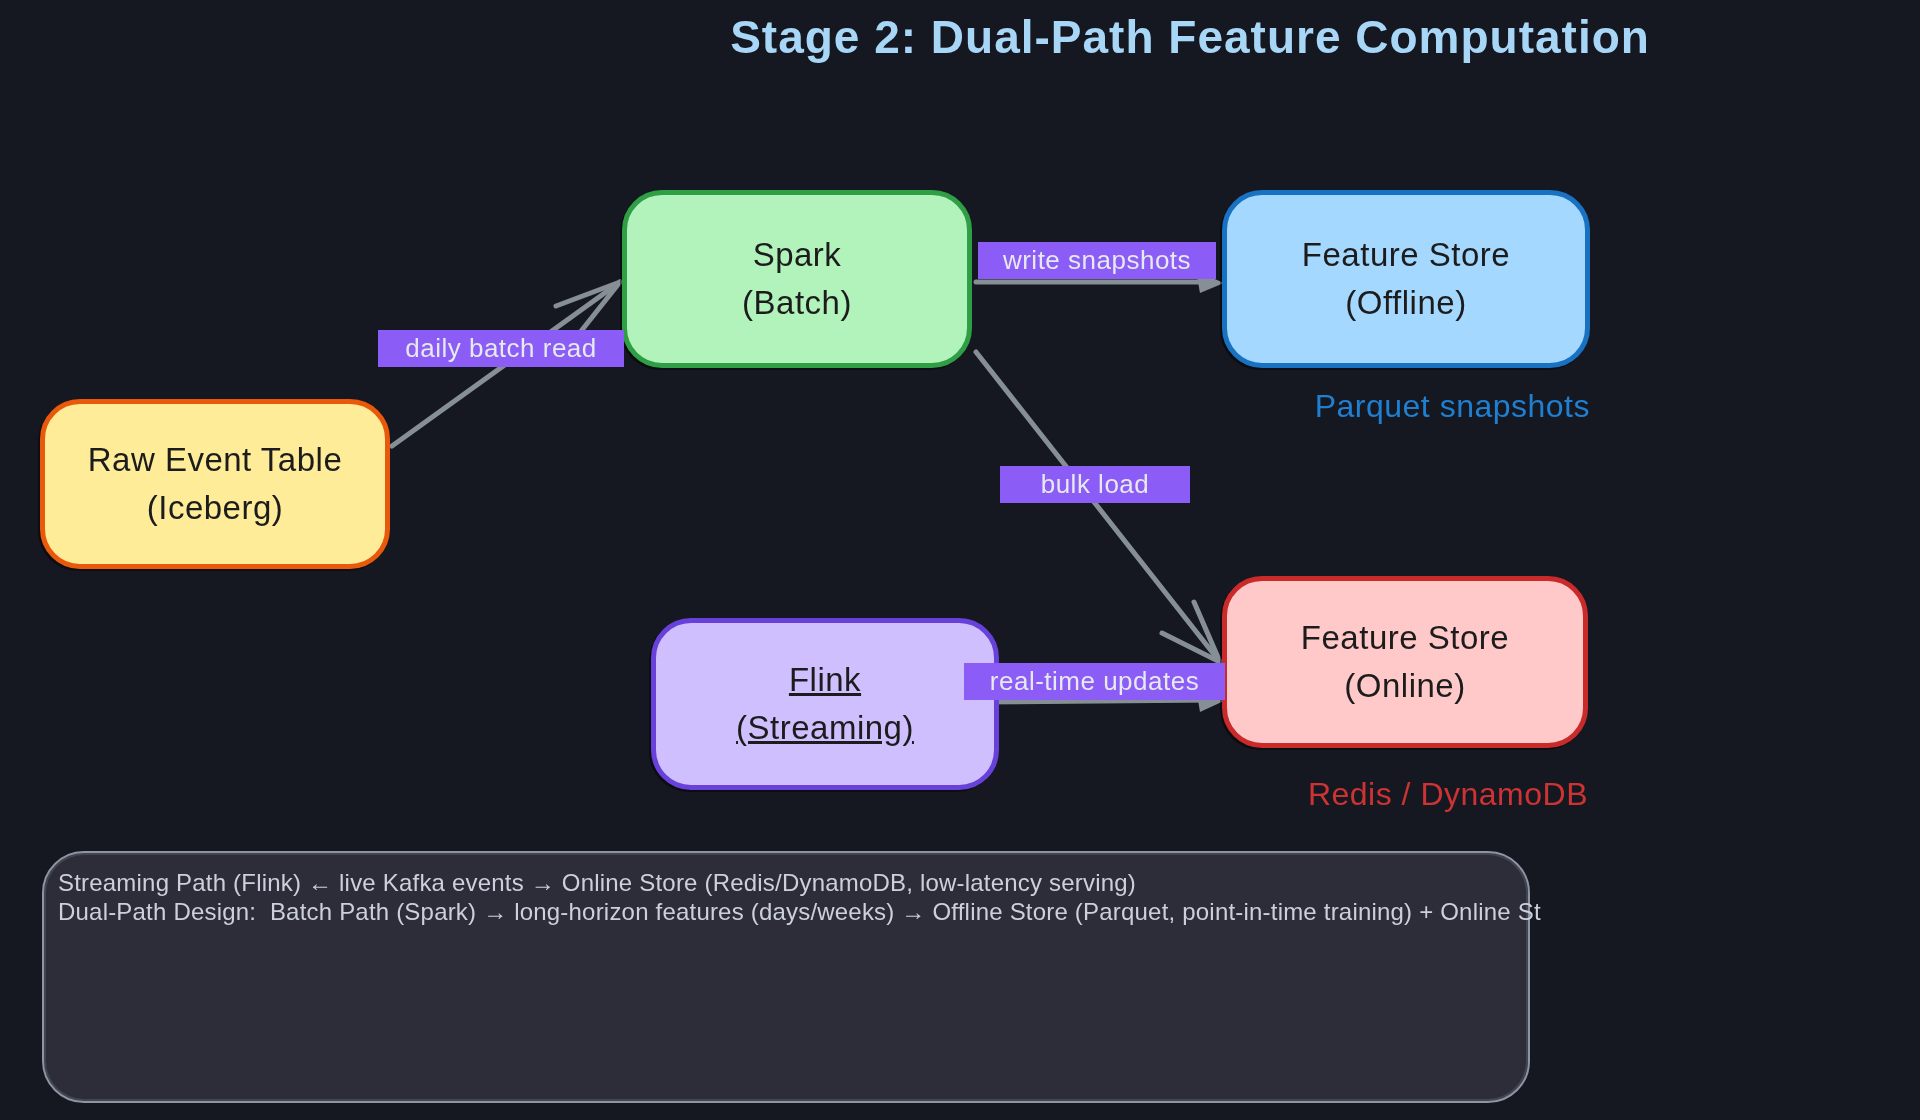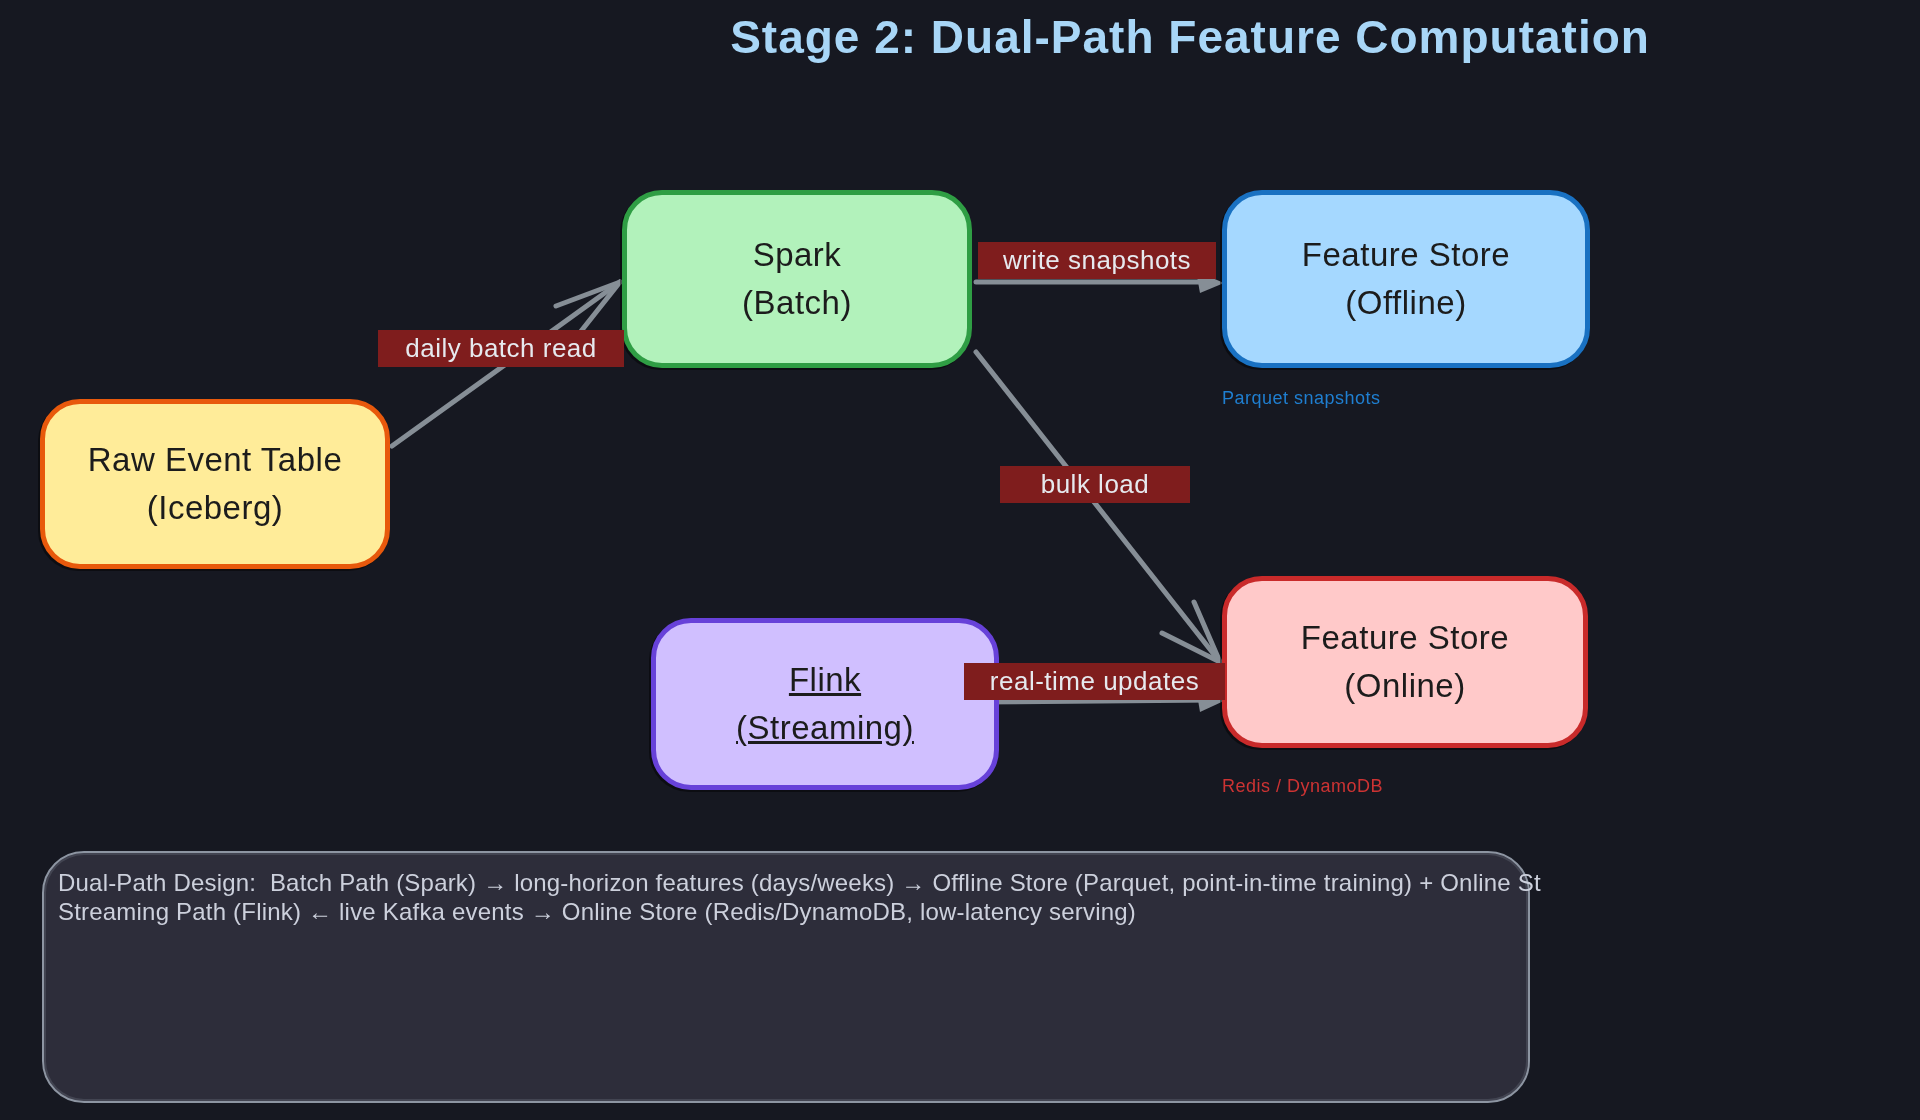--- a/index.html
+++ b/index.html
@@ -45,33 +45,33 @@
     box-shadow: -2px 2px 0 rgba(0,0,0,0.45);
   }
   #node-raw   { left: 40px;   top: 387px; width: 350px; height: 170px; background: #ffec99; border-color: #e8590c; margin-top: 12px; }
   #node-spark { left: 622px;  top: 190px; width: 350px; height: 178px; background: #b2f2bb; border-color: #2f9e44; }
   #node-offl  { left: 1222px; top: 190px; width: 368px; height: 178px; background: #a5d8ff; border-color: #1971c2; }
   #node-flink { left: 651px;  top: 618px; width: 348px; height: 172px; background: #d0bfff; border-color: #6741d9; text-decoration: underline; }
   #node-onl   { left: 1222px; top: 576px; width: 366px; height: 172px; background: #ffc9c9; border-color: #c92a2a; }
 
   .caption {
     position: absolute;
-    text-align: left;
-    font-size: 18px;
+    text-align: right;
+    font-size: 32px;
     letter-spacing: 0.5px;
   }
   #caption-offline { left: 1222px; top: 388px; width: 368px; color: #1f7fd1; }
   #caption-online  { left: 1222px; top: 776px; width: 366px; color: #cd3333; }
 
   .edge-label {
     position: absolute;
     text-align: center;
     font-size: 26px;
     color: #e6e9ee;
-    background: #7f1d1d;
+    background: #8b5cf6;
     padding: 3px 6px;
     letter-spacing: 0.5px;
     white-space: nowrap;
   }
   #label-daily    { left: 378px;  top: 330px; width: 246px; }
   #label-write    { left: 978px;  top: 242px; width: 238px; }
   #label-bulk     { left: 1000px; top: 466px; width: 190px; }
   #label-realtime { left: 964px;  top: 663px; width: 261px; }
 
   .note-box {
@@ -151,15 +151,15 @@
 <div class="caption" id="caption-offline">Parquet snapshots</div>
 <div class="caption" id="caption-online">Redis / DynamoDB</div>
 
 <div class="edge-label" id="label-daily">daily batch read</div>
 <div class="edge-label" id="label-write">write snapshots</div>
 <div class="edge-label" id="label-bulk">bulk load</div>
 <div class="edge-label" id="label-realtime">real-time updates</div>
 
 <div class="note-box"></div>
 <div class="note-text">
+  <div class="note-line">Streaming Path (Flink) ← live Kafka events → Online Store (Redis/DynamoDB, low-latency serving)</div>
   <div class="note-line">Dual-Path Design:  Batch Path (Spark) → long-horizon features (days/weeks) → Offline Store (Parquet, point-in-time training) + Online St</div>
-  <div class="note-line">Streaming Path (Flink) ← live Kafka events → Online Store (Redis/DynamoDB, low-latency serving)</div>
 </div>
 
 </body></html>

